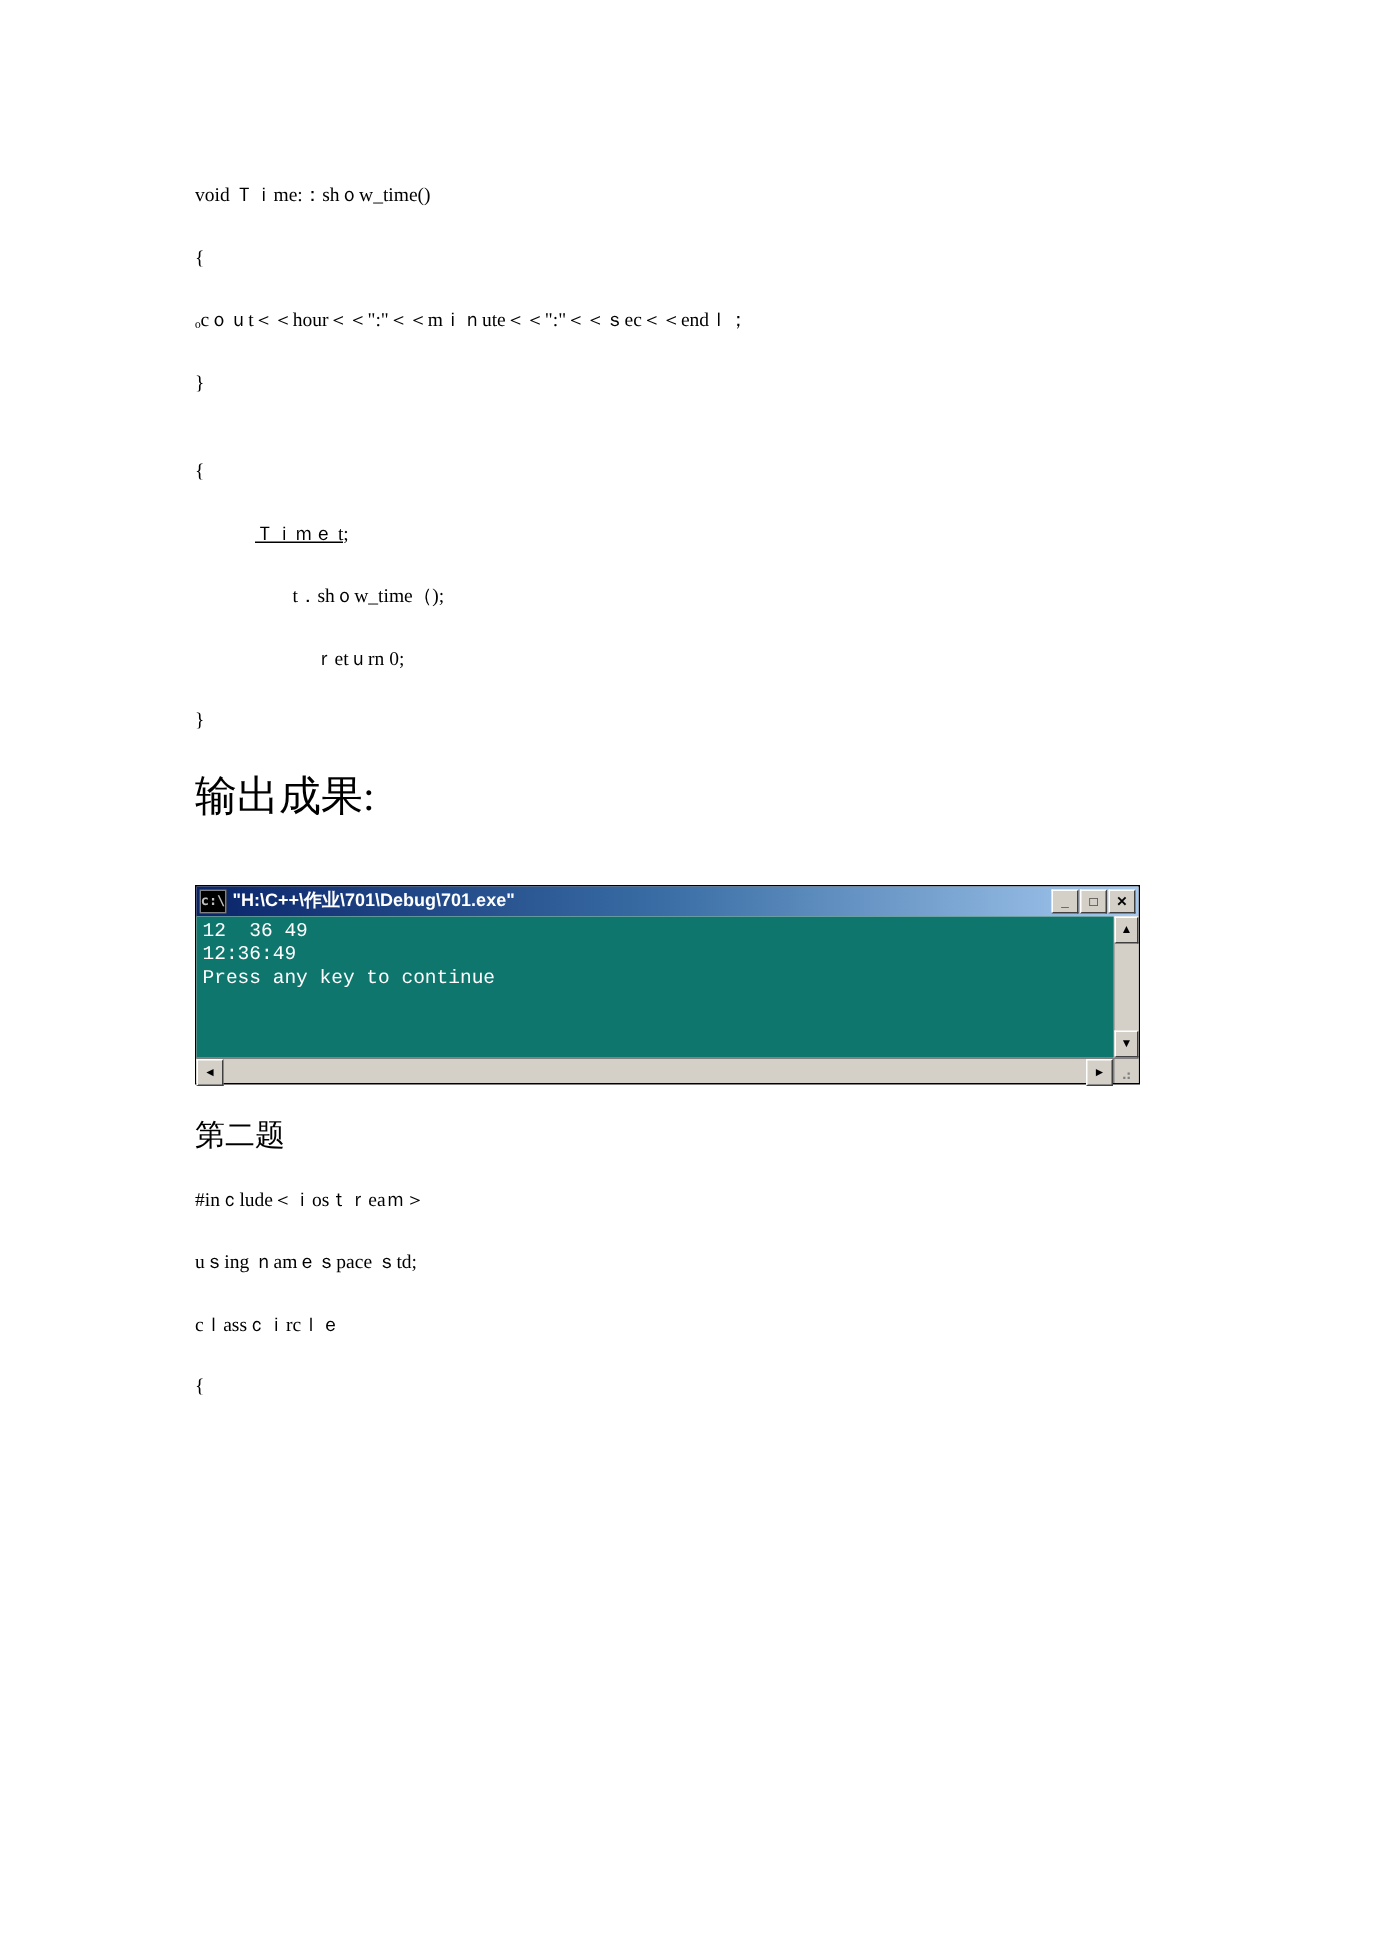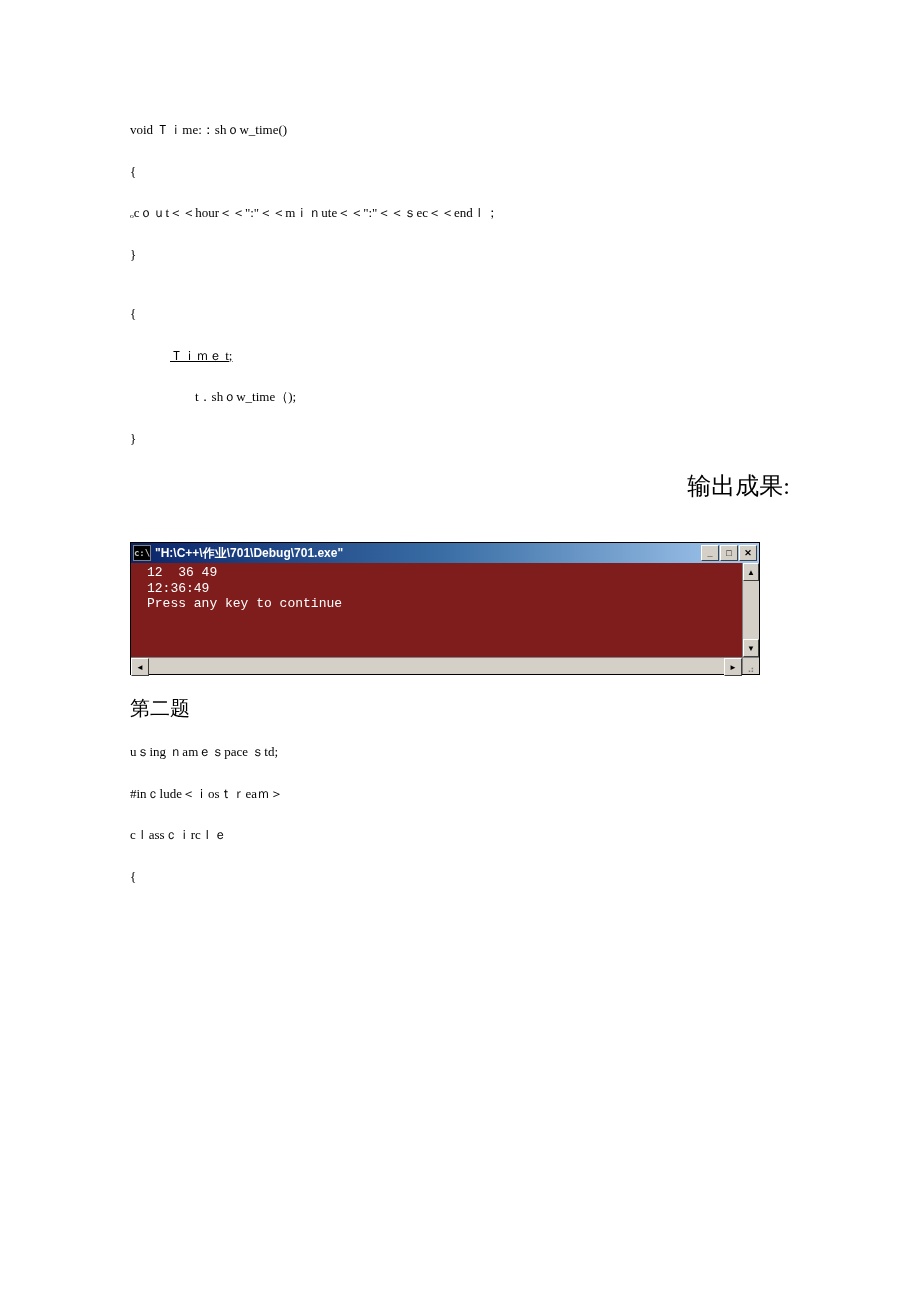--- a/index.html
+++ b/index.html
@@ -17,24 +17,23 @@
     font-size: 13px;
     line-height: 1.5;
     margin-bottom: 22px;
     font-family: "Times New Roman", SimSun, serif;
   }
   .indent1 { padding-left: 40px; text-decoration: underline; }
   .indent2 { padding-left: 60px; }
   .indent3 { padding-left: 65px; }
   .indent4 { padding-left: 80px; }
   .output-label {
-    font-size: 24px;
+    font-size: 28px;
     margin-top: 5px;
     margin-bottom: 40px;
-    text-align: right;
   }
   .console-window {
     border: 1px solid #000;
     width: 628px;
     margin-bottom: 20px;
     font-family: "MS Sans Serif", Arial, sans-serif;
     font-size: 12px;
   }
   .titlebar {
     background: linear-gradient(to right, #0a246a, #3a6ea5, #a6caf0);
@@ -83,26 +82,26 @@
     font-size: 9px;
     font-weight: bold;
     color: #000;
     font-family: Arial, sans-serif;
   }
   .console-body-wrap {
     display: flex;
     background: #d4d0c8;
   }
   .console-body {
-    background: #7f1d1d;
+    background: #0f766e;
     color: #fff;
     font-family: "Courier New", monospace;
     font-size: 13px;
     line-height: 1.2;
-    padding: 2px 16px;
+    padding: 2px 4px;
     flex: 1;
     height: 90px;
     white-space: pre;
   }
   .vscroll {
     width: 16px;
     background: #d4d0c8;
     display: flex;
     flex-direction: column;
     justify-content: space-between;
@@ -154,20 +153,21 @@
 <div class="page">
 
   <div class="code-line">void Ｔｉme:：shｏw_time()</div>
   <div class="code-line">{</div>
   <div class="code-line">ₒcｏｕt＜＜hour＜＜":"＜＜mｉｎute＜＜":"＜＜ｓec＜＜endｌ；</div>
   <div class="code-line">}</div>
   <div style="height:18px"></div>
   <div class="code-line">{</div>
   <div class="code-line indent1">Ｔｉｍｅ  t;</div>
   <div class="code-line indent3">t．shｏw_time（);</div>
+  <div class="code-line indent4">ｒetｕrn 0;</div>
   <div class="code-line">}</div>
 
   <div class="output-label">输出成果:</div>
 
   <div class="console-window">
     <div class="titlebar">
       <div class="titlebar-icon">c:\</div>
       <div class="titlebar-text">"H:\C++\作业\701\Debug\701.exe"</div>
       <div class="titlebar-buttons">
         <div class="titlebar-btn">_</div>
@@ -188,18 +188,18 @@
       <div class="hscroll-track">
         <div class="scroll-btn">◄</div>
         <div class="scroll-btn">►</div>
       </div>
       <div class="resize-grip">⣠</div>
     </div>
   </div>
 
   <div class="section-title">第二题</div>
 
+  <div class="code-line">#inｃlude＜ｉosｔｒeaｍ＞</div>
   <div class="code-line">uｓing  ｎamｅｓpace ｓtd;</div>
-  <div class="code-line">#inｃlude＜ｉosｔｒeaｍ＞</div>
   <div class="code-line">cｌassｃｉrcｌｅ</div>
   <div class="code-line">{</div>
 
 </div>
 
 </body></html>

